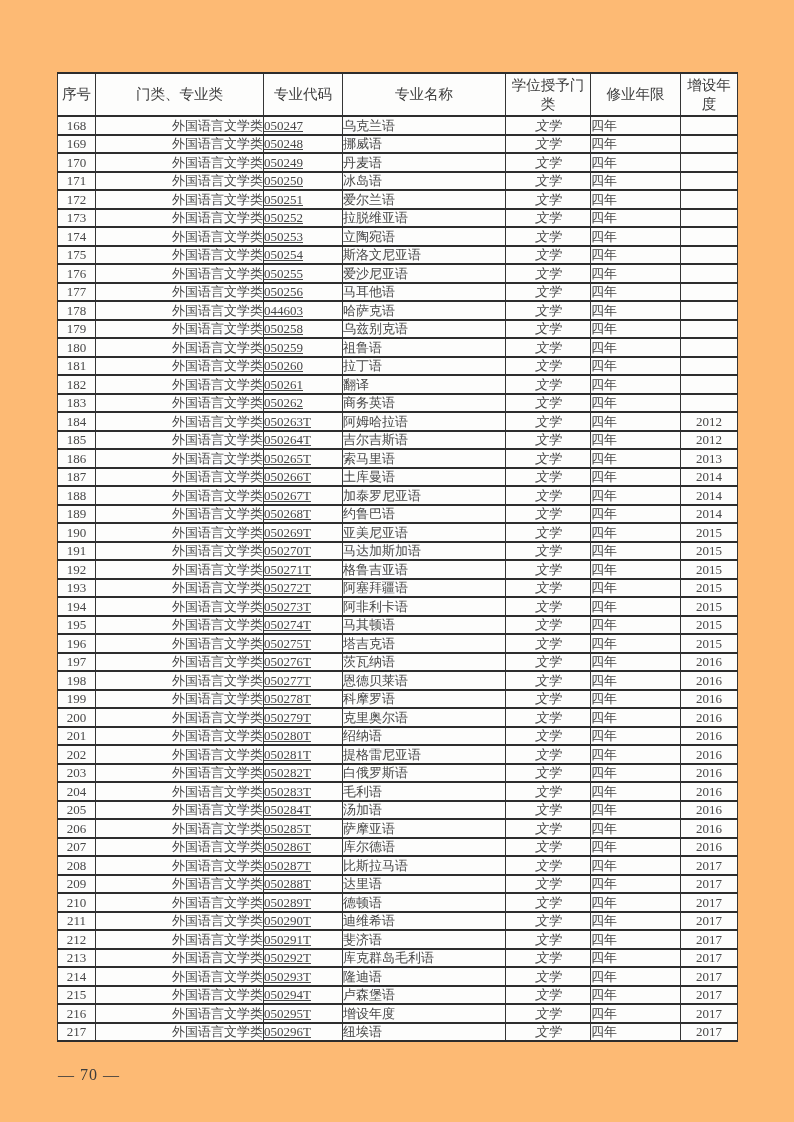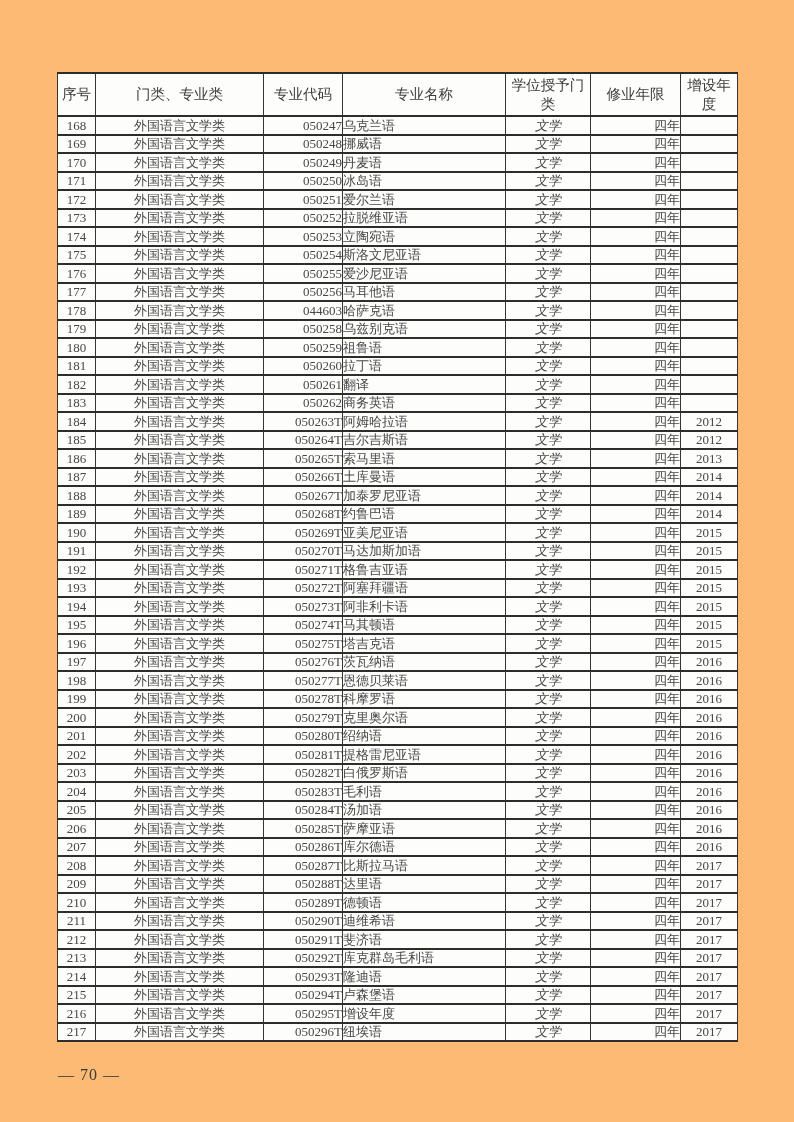--- a/index.html
+++ b/index.html
@@ -50,25 +50,25 @@
     white-space: normal;
     vertical-align: middle;
   }
   table.major-table td {
     height: 16.5px;
     font-size: 13px;
     line-height: 1;
     vertical-align: middle;
   }
   td.c0 { text-align: center; }
-  td.c1 { text-align: center; padding-left: 4px; }
-  td.c2 { text-align: right; padding-left: 3px; }
+  td.c1 { text-align: right; padding-left: 4px; }
+  td.c2 { text-align: left; padding-left: 3px; text-decoration: underline; }
   td.c3 { text-align: left; padding-left: 5px; }
   td.c4 { text-align: center; font-style: italic; }
-  td.c5 { text-align: right; }
+  td.c5 { text-align: left; }
   td.c6 { text-align: center; }
   .footer-page-num {
     position: absolute;
     left: 58px;
     top: 1066px;
     font-size: 16px;
     color: #3c3c3c;
     letter-spacing: 1px;
   }
 </style>

